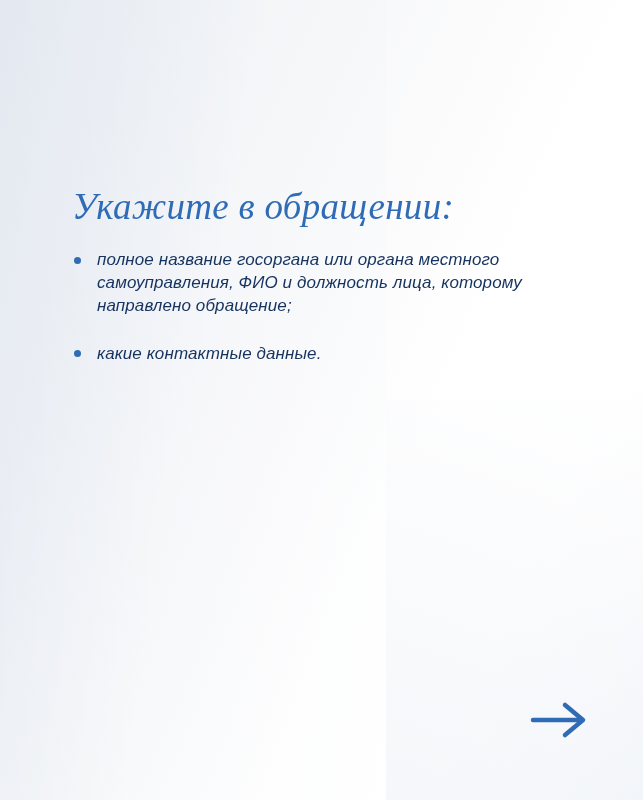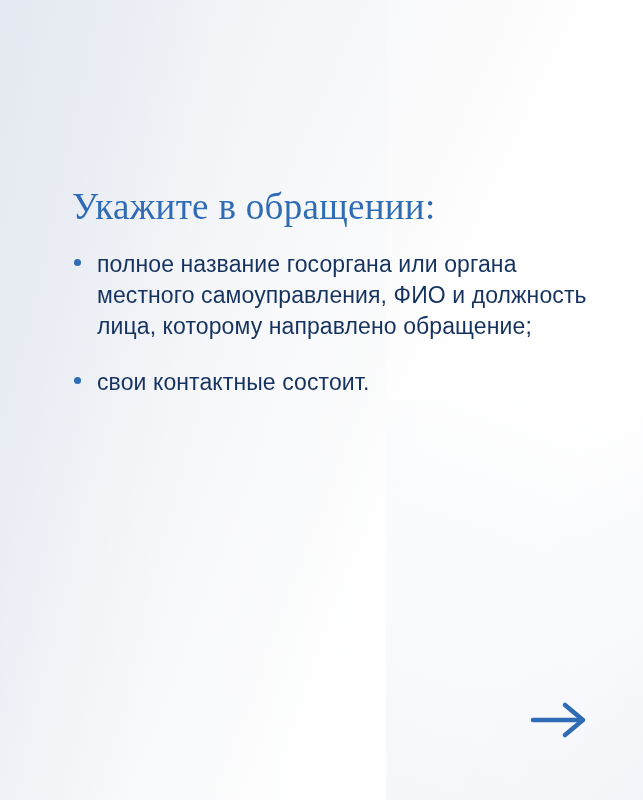--- a/index.html
+++ b/index.html
@@ -23,20 +23,21 @@
       linear-gradient(115deg,
         #eef1f6 0%,
         #f2f4f7 18%,
         #f7f8fa 34%,
         #fbfbfc 48%,
         #ffffff 62%,
         #ffffff 78%,
         #fdfdfe 90%,
         #f7f9fb 100%);
     overflow: hidden;
+    font-style: italic;
   }
 
   
   .slide::before {
     content: "";
     position: absolute;
     left: -10%;
     top: -12%;
     width: 70%;
     height: 130%;
@@ -75,21 +76,21 @@
   .bullets {
     list-style: none;
     margin: 0;
     padding: 0;
   }
 
   .bullet {
     position: relative;
     padding-left: 25px;
     margin-bottom: 26px;
-    font-size: 23px;
+    font-size: 17px;
     line-height: 1.33;
     color: #16335f;
     letter-spacing: 0.1px;
   }
   .bullet:last-child {
     margin-bottom: 0;
   }
   .bullet .dot {
     position: absolute;
     left: 2px;
@@ -118,21 +119,21 @@
   <div class="content">
     <h1 class="title">Укажите в обращении:</h1>
 
     <ul class="bullets">
       <li class="bullet">
         <span class="dot"></span>
         <span>полное название госоргана или органа местного самоуправления, ФИО и должность лица, которому направлено обращение;</span>
       </li>
       <li class="bullet">
         <span class="dot"></span>
-        <span>свои контактные состоит.</span>
+        <span>какие контактные данные.</span>
       </li>
     </ul>
   </div>
 
   <div class="arrow">
     <svg width="66" height="48" viewBox="0 0 66 48">
       <line x1="4" y1="24" x2="50" y2="24" stroke="#2f6cb5" stroke-width="4.5" stroke-linecap="round"></line>
       <polyline points="36,9 54,24 36,39" fill="none" stroke="#2f6cb5" stroke-width="4.5" stroke-linecap="round" stroke-linejoin="round"></polyline>
     </svg>
   </div>

